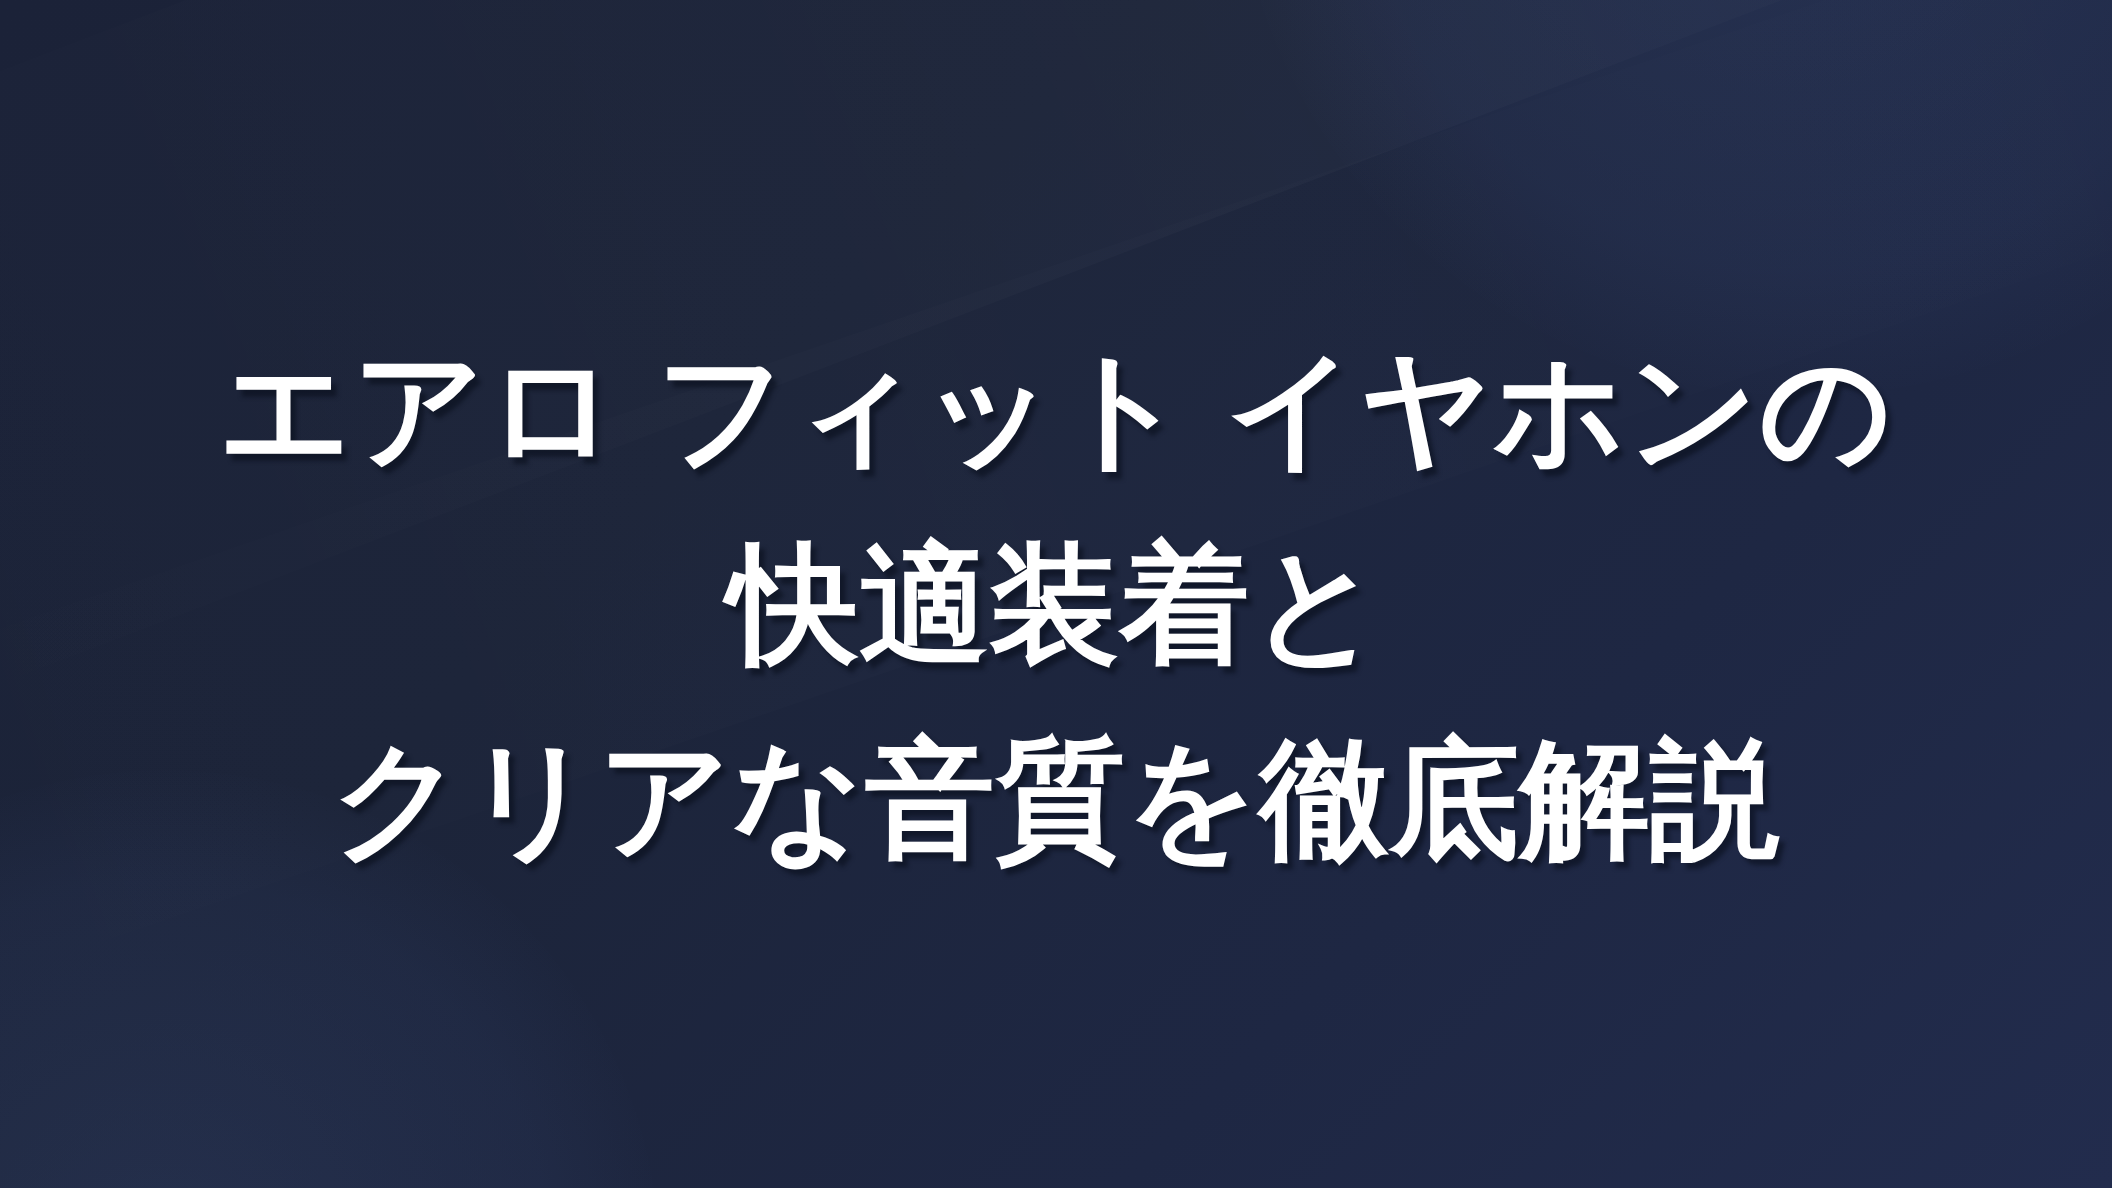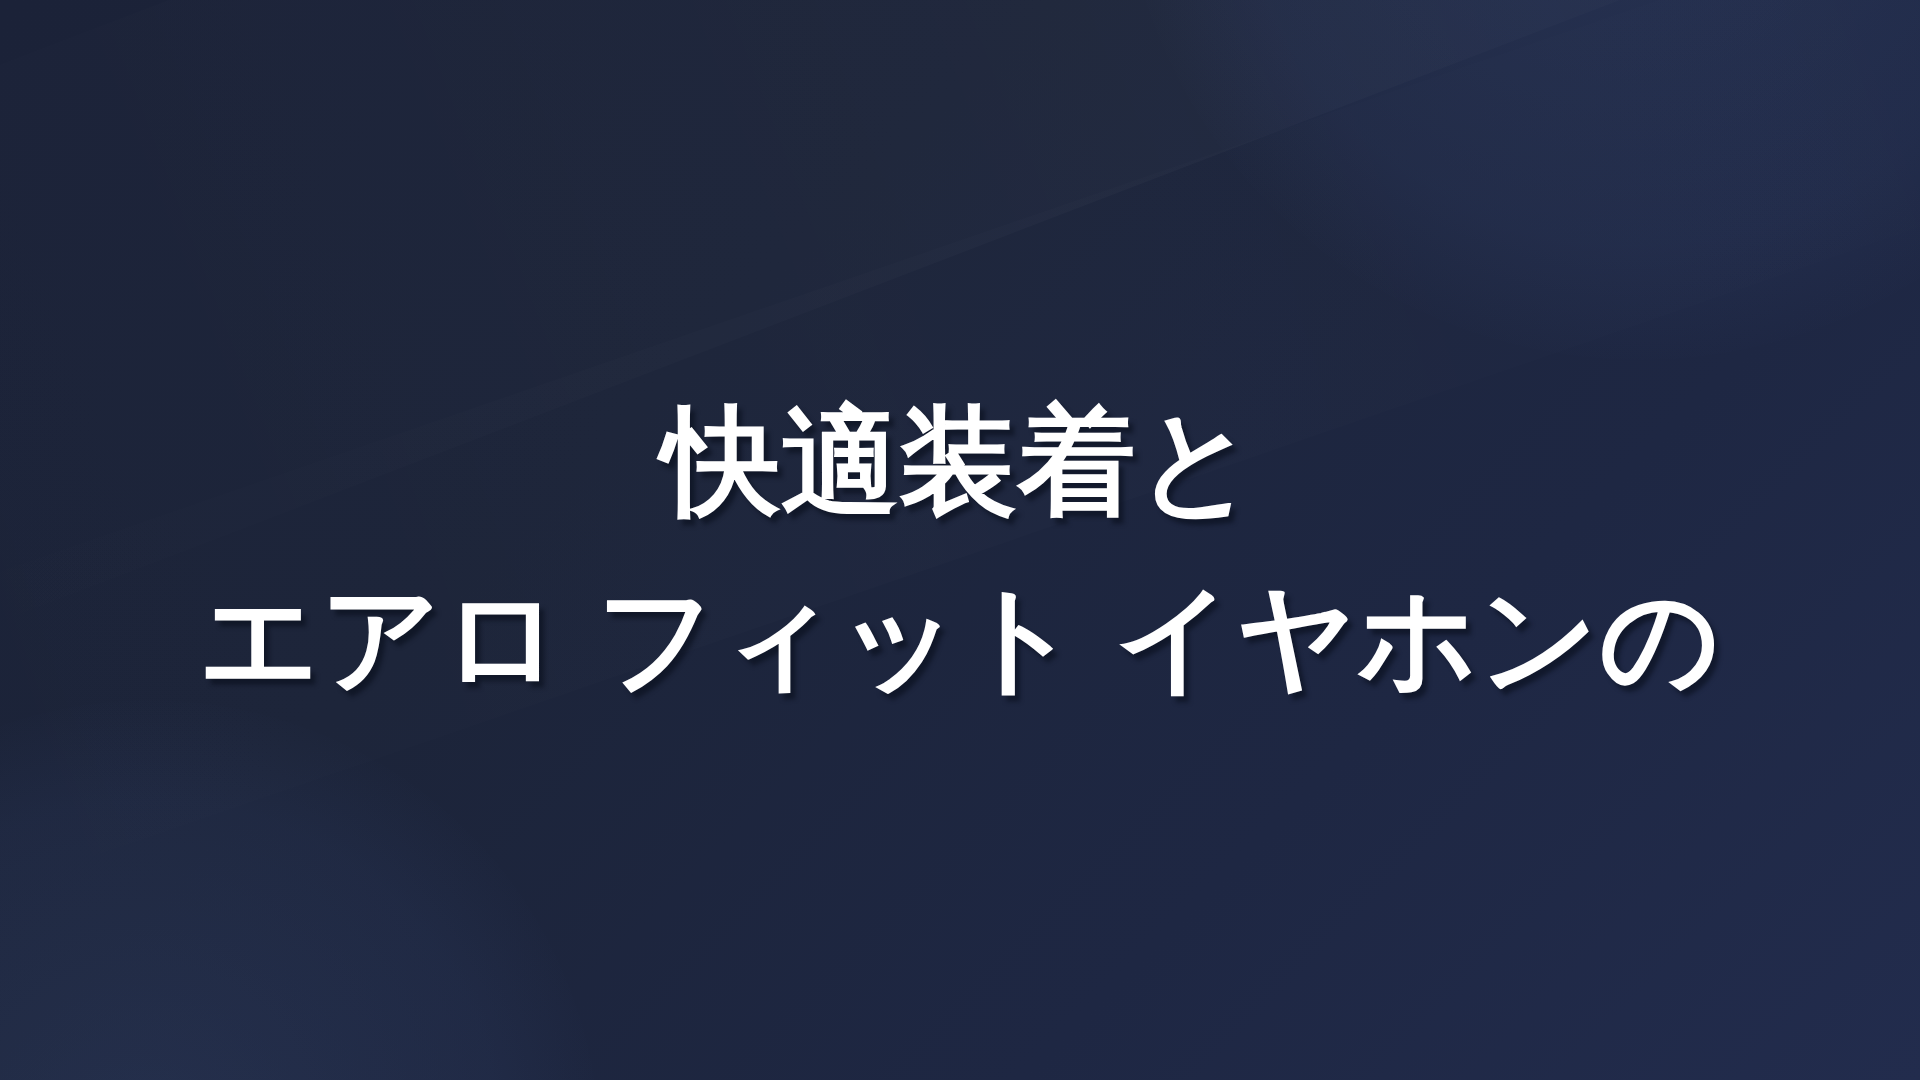--- a/index.html
+++ b/index.html
@@ -107,17 +107,18 @@
 <body>
 
 <div id="slide">
 
   <div class="glow" id="glow-top-right"></div>
   <div class="glow" id="glow-bottom-left"></div>
   <div id="streak"></div>
   <div id="streak2"></div>
 
   <div id="title-block">
+    <div class="title-line">エアロ フィット イヤホンの</div>
     <div class="title-line">快適装着と</div>
-    <div class="title-line">エアロ フィット イヤホンの</div>
+    <div class="title-line">クリアな音質を徹底解説</div>
   </div>
 
 </div>
 
 </body></html>

